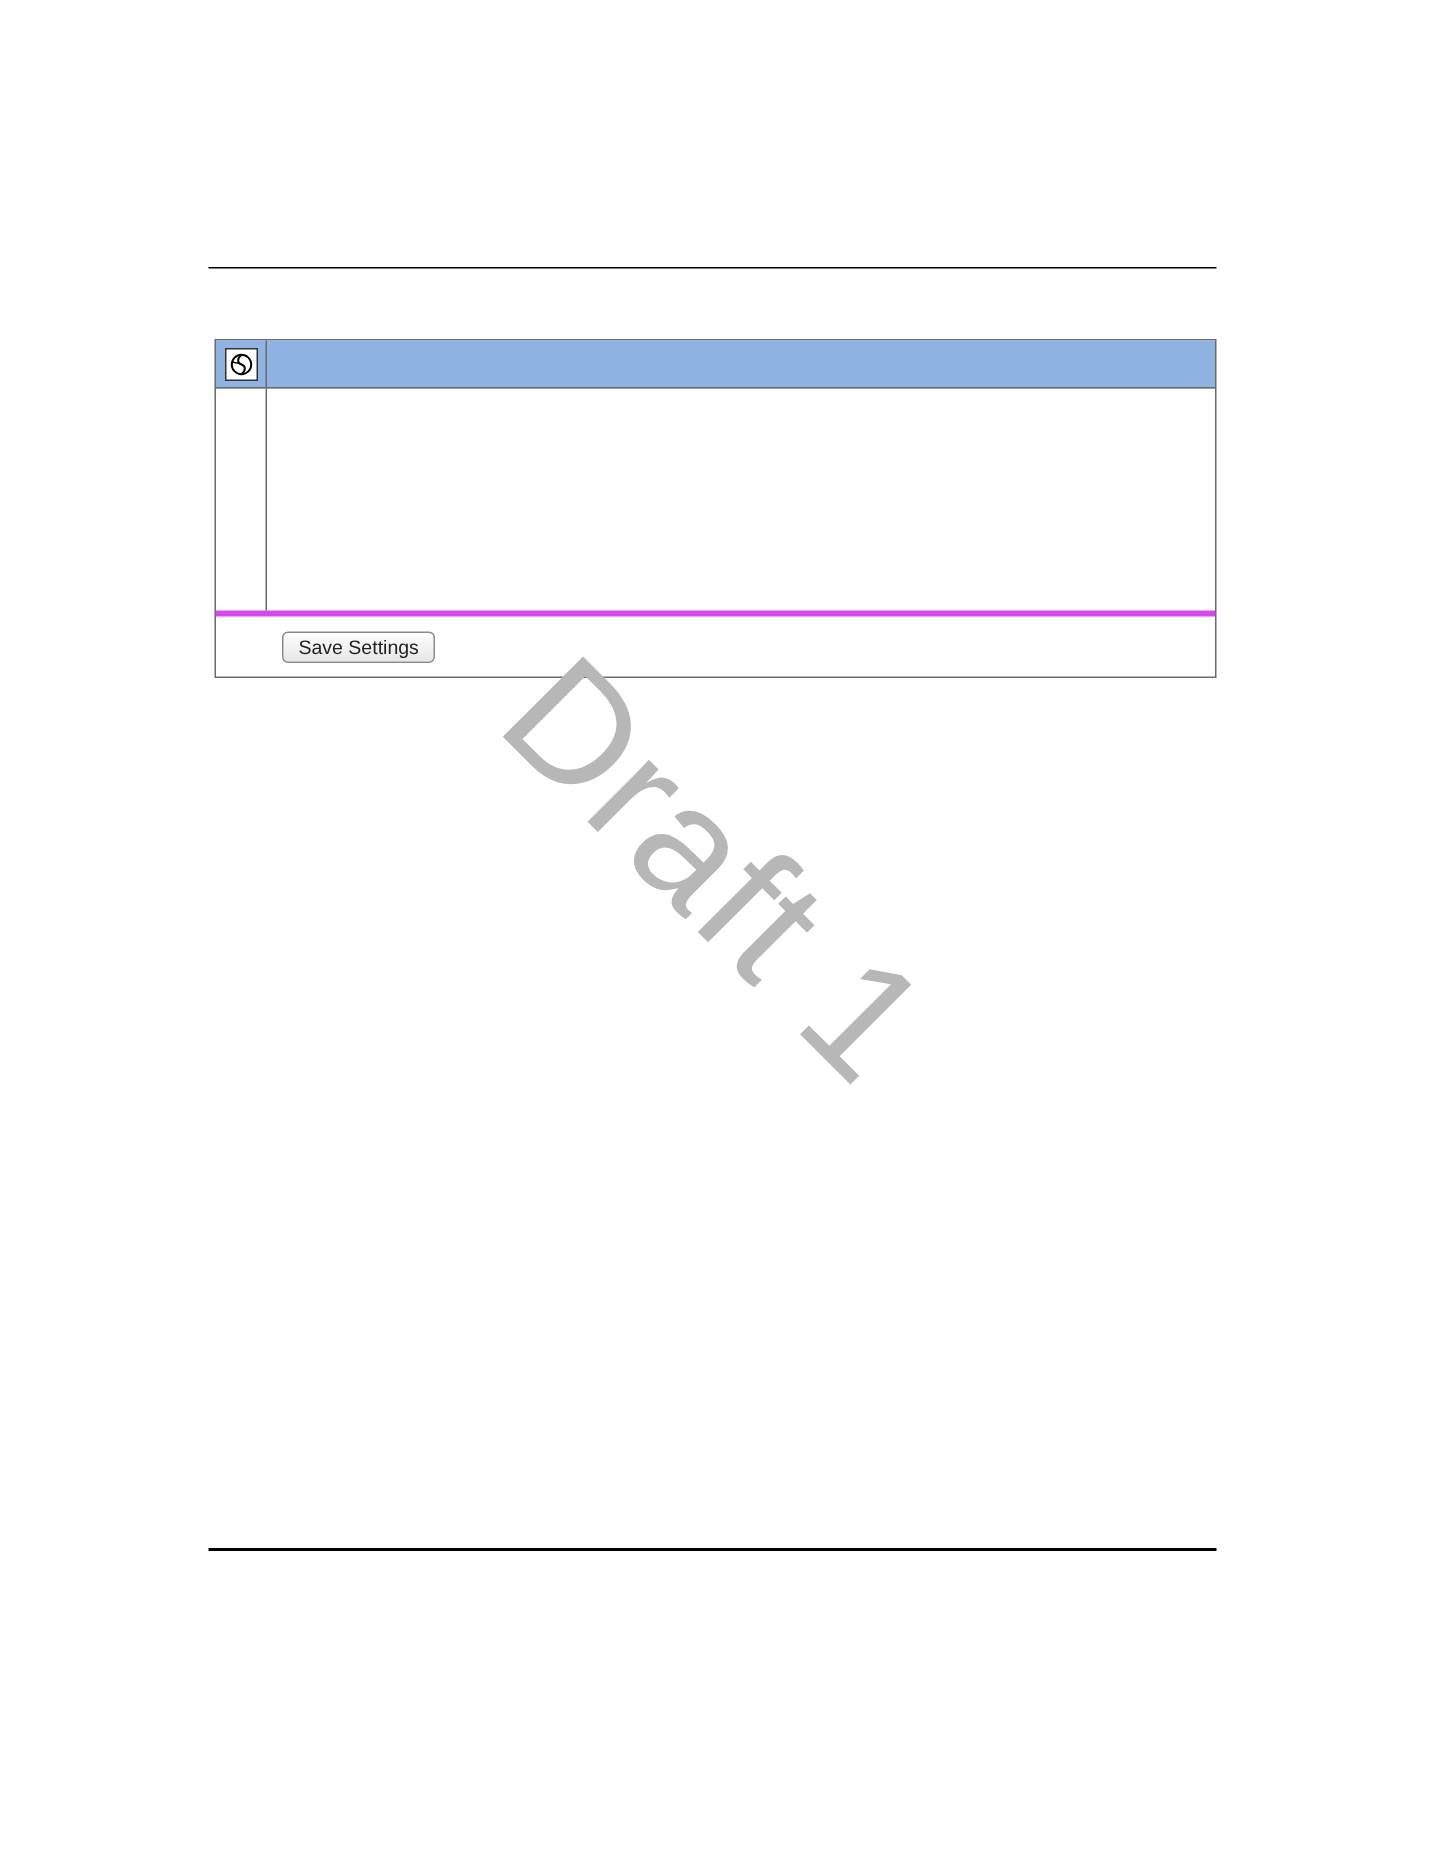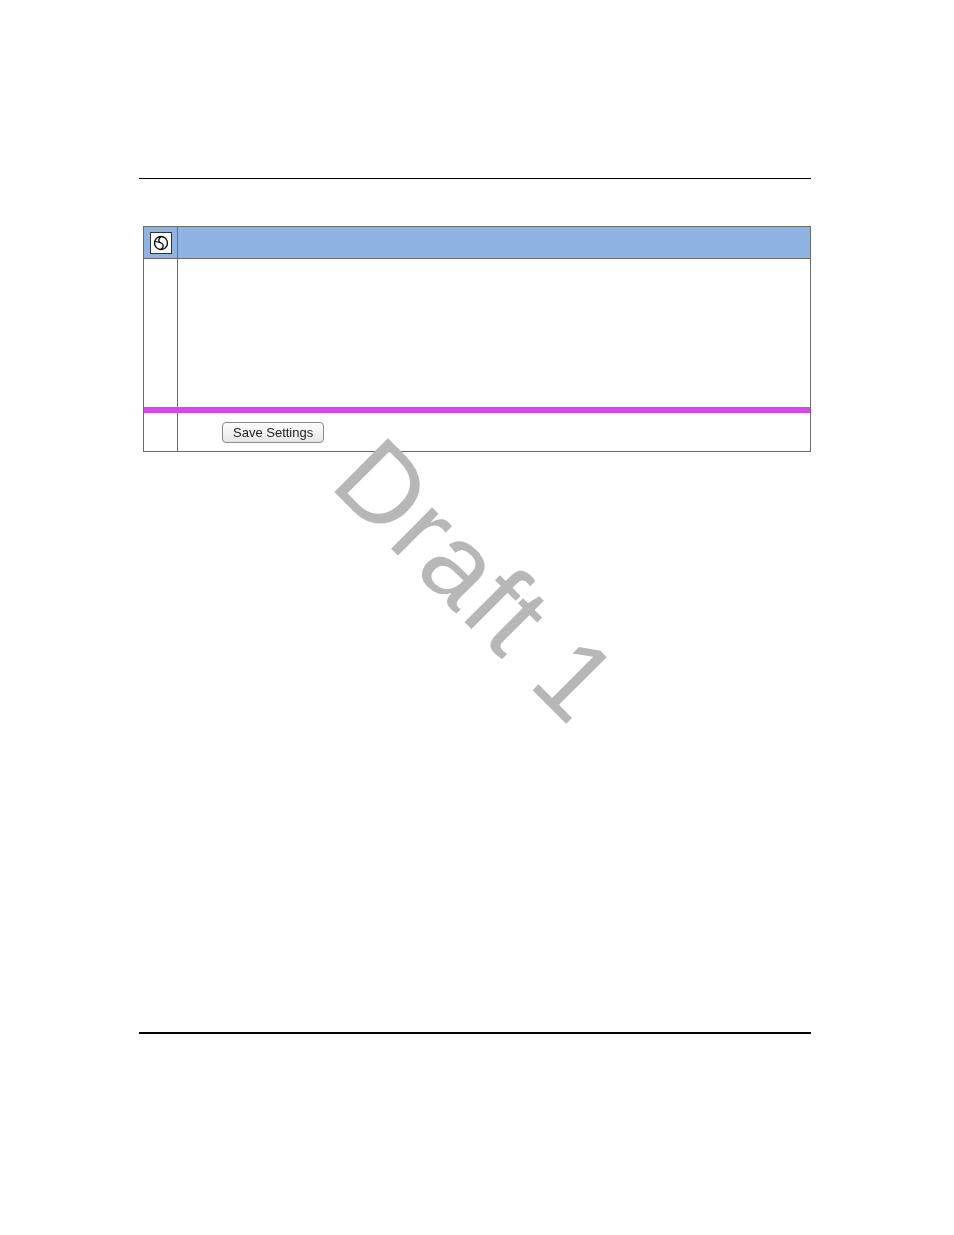--- a/index.html
+++ b/index.html
@@ -74,22 +74,23 @@
   .body-left {
     width: 34px;
     border-right: 1px solid #6b6b6b;
   }
   .body-right {
     flex: 1;
     min-height: 148px;
   }
   .panel-footer {
     display: flex;
-    border-top: 6px solid #d946ef;
+    border-top: 4px solid #d946ef;
     height: 44px;
+    flex-direction: column;
   }
   .footer-left {
     width: 34px;
     border-right: 1px solid #6b6b6b;
   }
   .footer-right {
     flex: 1;
     display: flex;
     align-items: center;
     padding-left: 44px;

